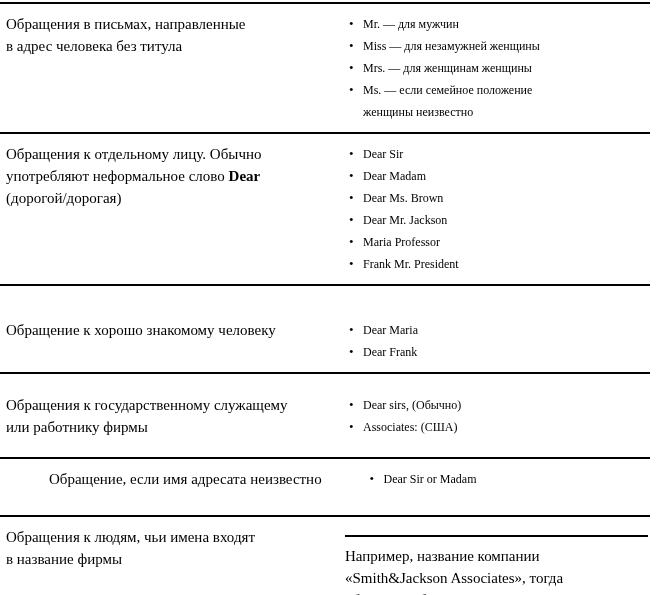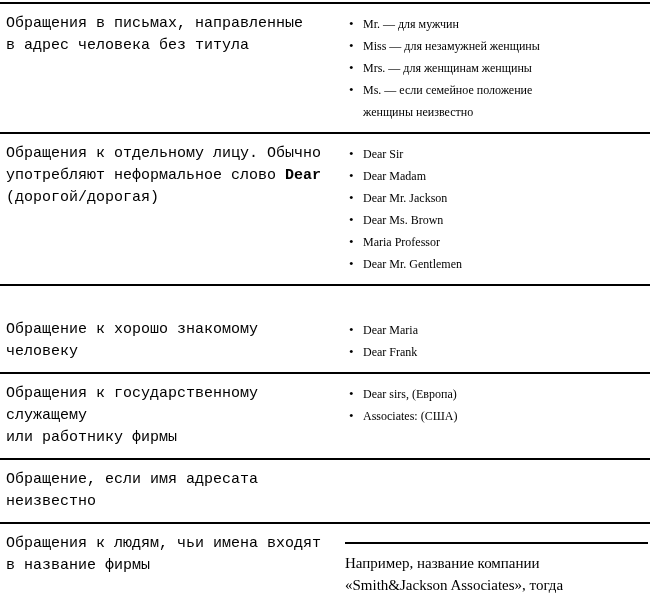--- a/index.html
+++ b/index.html
@@ -26,21 +26,20 @@
     border-bottom: 2px solid #000;
     box-sizing: border-box;
   }
   .row:last-of-type {
     border-bottom: none;
   }
   .cell-left {
     width: 345px;
     box-sizing: border-box;
     padding: 9px 8px 9px 6px;
-    font-family: Liberation Mono, monospace;
   }
   .cell-right {
     width: 305px;
     box-sizing: border-box;
     padding: 9px 2px 9px 0px;
   }
   .para {
     font-size: 15px;
     line-height: 22px;
     white-space: pre-line;
@@ -76,22 +75,22 @@
   }
   .note {
     font-size: 15px;
     line-height: 22px;
     padding-top: 8px;
     white-space: pre-line;
   }
   .r1 { min-height: 118px; }
   .r2 { min-height: 142px; justify-content: flex-end; }
   .r3 { min-height: 60px; margin-top: 24px; }
-  .r4 { min-height: 85px; }
-  .r5 { min-height: 58px; }
+  .r4 { min-height: 85px; align-items: center; }
+  .r5 { min-height: 58px; padding-left: 43px; }
   .r6 { min-height: 170px; }
 </style>
 </head>
 <body>
 
 <div>
 
   <div class="rule-top"></div>
 
   <div class="row r1">
@@ -113,24 +112,24 @@
   <div class="row r2">
     <div class="cell-left">
       <div class="para"><span>Обращения к отдельному лицу. Обычно
 употребляют неформальное слово </span><b>Dear</b><span>
 (дорогой/дорогая)</span></div>
     </div>
     <div class="cell-right">
       <ul class="blist">
         <li>Dear Sir</li>
         <li>Dear Madam</li>
+        <li>Dear Ms. Brown</li>
         <li>Dear Mr. Jackson</li>
-        <li>Dear Ms. Brown</li>
         <li>Maria Professor</li>
-        <li>Dear Mr. Gentlemen</li>
+        <li>Frank Mr. President</li>
       </ul>
     </div>
   </div>
 
   <div class="row r3">
     <div class="cell-left">
       <div class="para">Обращение к хорошо знакомому человеку</div>
     </div>
     <div class="cell-right">
       <ul class="blist">
@@ -140,29 +139,34 @@
     </div>
   </div>
 
   <div class="row r4">
     <div class="cell-left">
       <div class="para">Обращения к государственному служащему
 или работнику фирмы</div>
     </div>
     <div class="cell-right">
       <ul class="blist">
-        <li>Dear sirs, (Европа)</li>
+        <li>Dear sirs, (Обычно)</li>
         <li>Associates: (США)</li>
       </ul>
     </div>
   </div>
 
   <div class="row r5">
     <div class="cell-left">
       <div class="para">Обращение, если имя адресата неизвестно</div>
+    </div>
+    <div class="cell-right">
+      <ul class="blist">
+        <li>Dear Sir or Madam</li>
+      </ul>
     </div>
   </div>
 
   <div class="row r6">
     <div class="cell-left">
       <div class="para">Обращения к людям, чьи имена входят
 в название фирмы</div>
     </div>
     <div class="cell-right">
       <div class="subdivider"></div>

